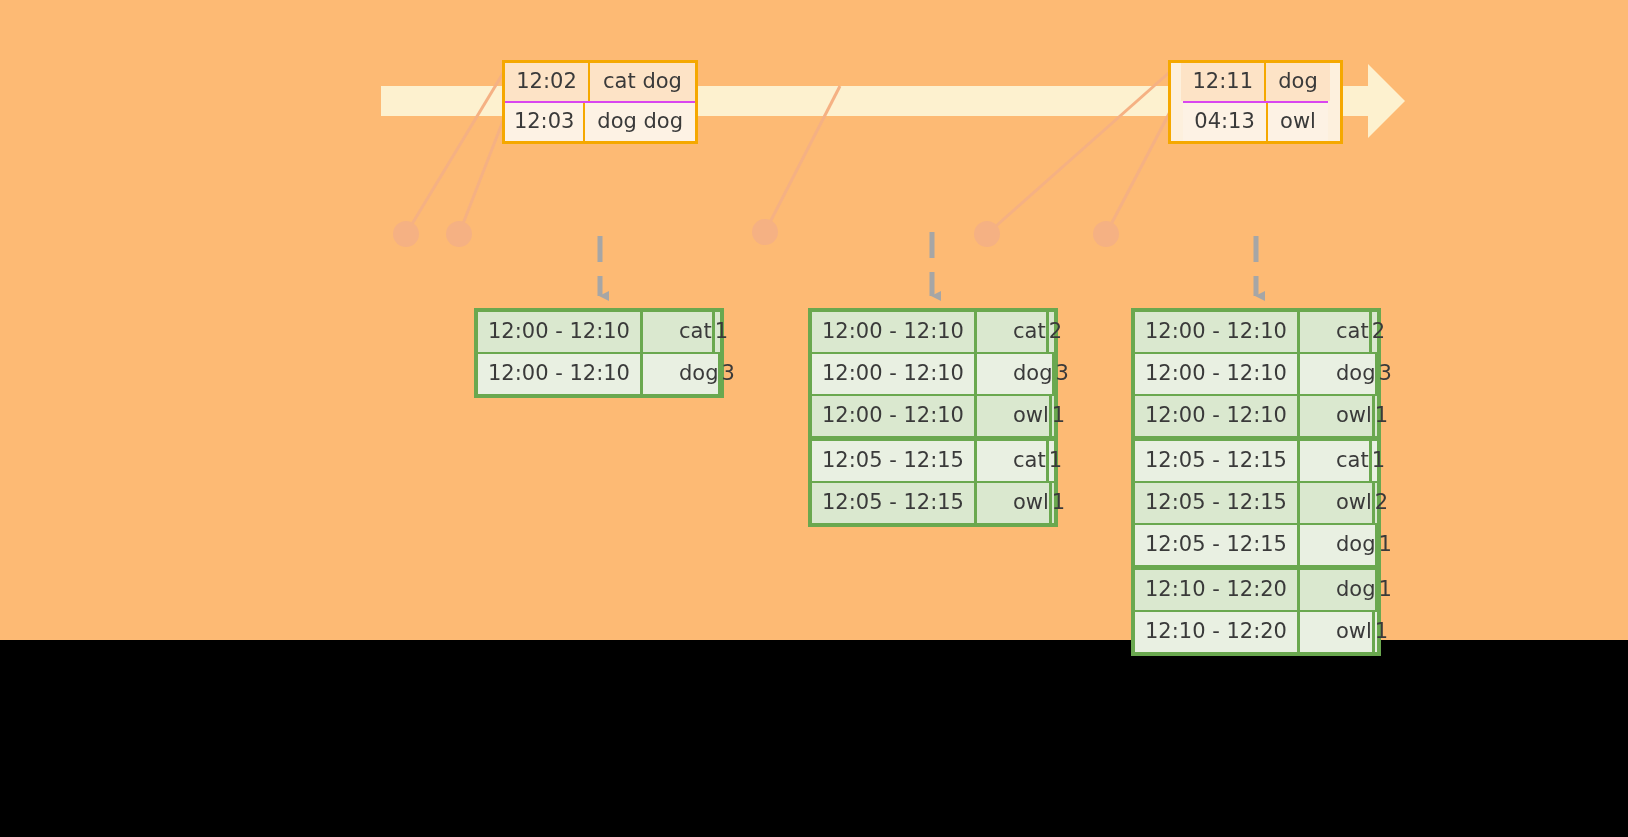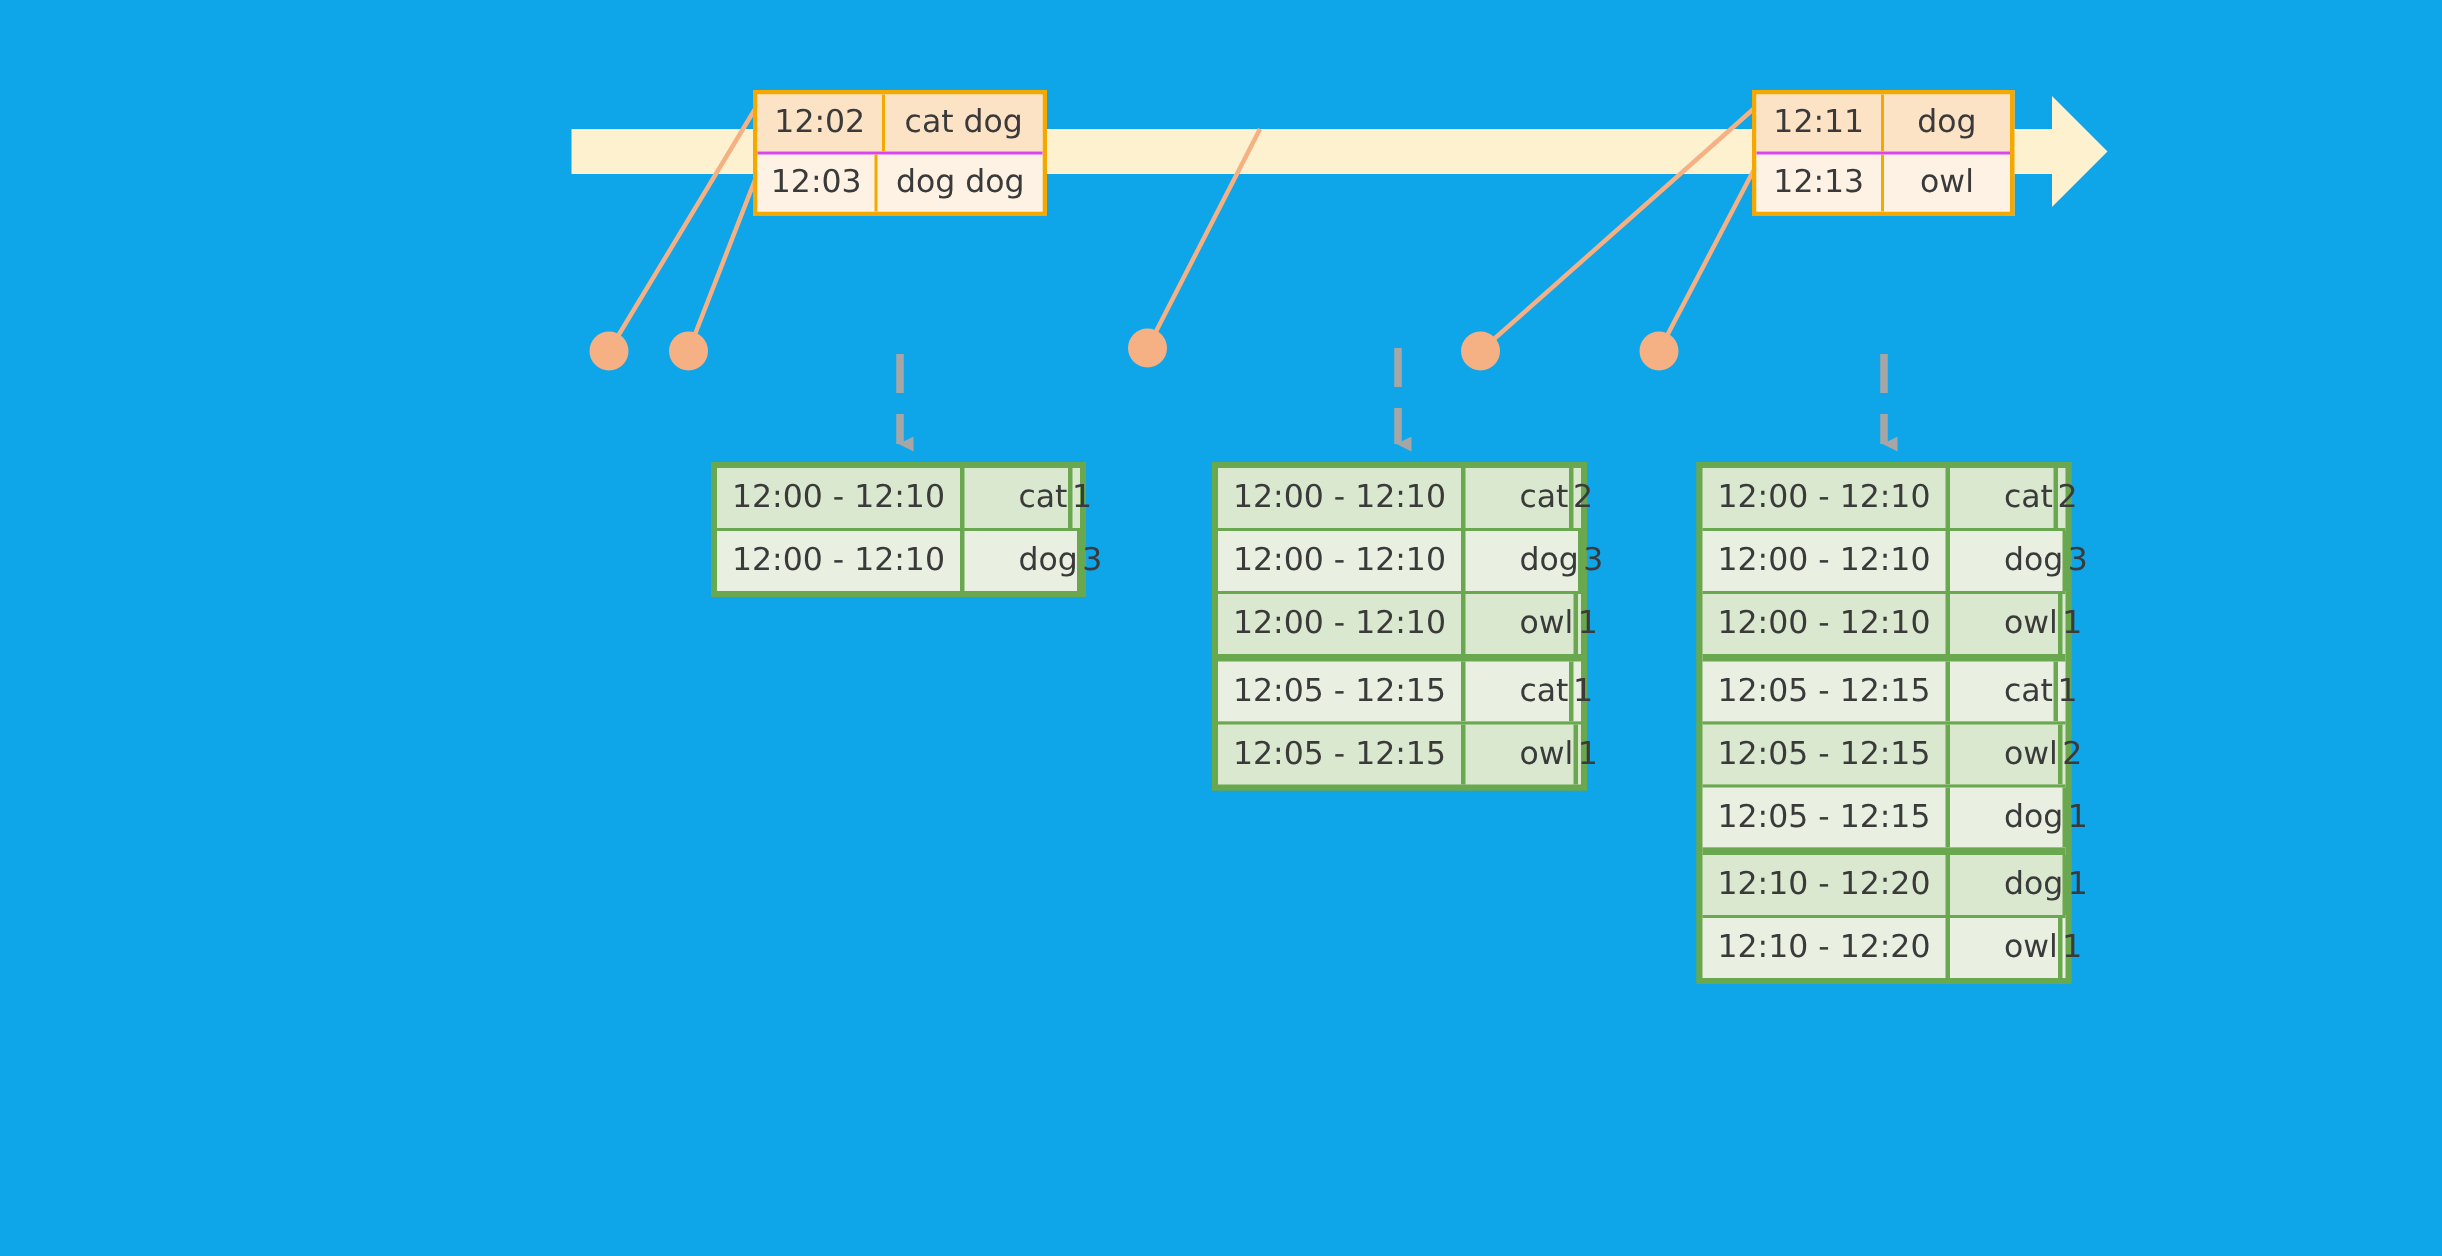--- a/index.html
+++ b/index.html
@@ -1,17 +1,17 @@
 <!DOCTYPE html>
 <html><head>
 <meta charset="utf-8">
 <style>
   html,body{margin:0;padding:0;background:#000;}
   body{width:1628px;height:837px;overflow:hidden;font-family:"DejaVu Sans",sans-serif;}
-  #stage{position:relative;width:1628px;height:837px;background:#0ea5e9;}
+  #stage{position:relative;width:1628px;height:640px;background:#fdba74;}
 
   
   #timeline-svg{position:absolute;left:0;top:0;width:1628px;height:837px;pointer-events:none;}
 
   
   .event-box{
     position:absolute;
     border:3px solid #f5a800;
     box-sizing:border-box;
     display:flex;
@@ -113,27 +113,27 @@
       <div class="ev-time">12:02</div>
       <div class="ev-text">cat dog</div>
     </div>
     <div class="event-row r1">
       <div class="ev-time">12:03</div>
       <div class="ev-text">dog dog</div>
     </div>
   </div>
 
 
-  <div class="event-box" style="left:1168px;top:60px;width:175px;">
+  <div class="event-box" style="left:1168px;top:60px;width:175px;align-items:center;">
     <div class="event-row r0">
       <div class="ev-time">12:11</div>
       <div class="ev-text">dog</div>
     </div>
     <div class="event-row r1">
-      <div class="ev-time">12:13</div>
+      <div class="ev-time">04:13</div>
       <div class="ev-text">owl</div>
     </div>
   </div>
 
   <div class="result-table" style="left:474px;top:308px;width:250px;">
       <div class="res-row even">
         <div class="res-win">12:00 - 12:10</div>
         <div class="res-key">cat</div>
         <div class="res-cnt">1</div>
       </div>

